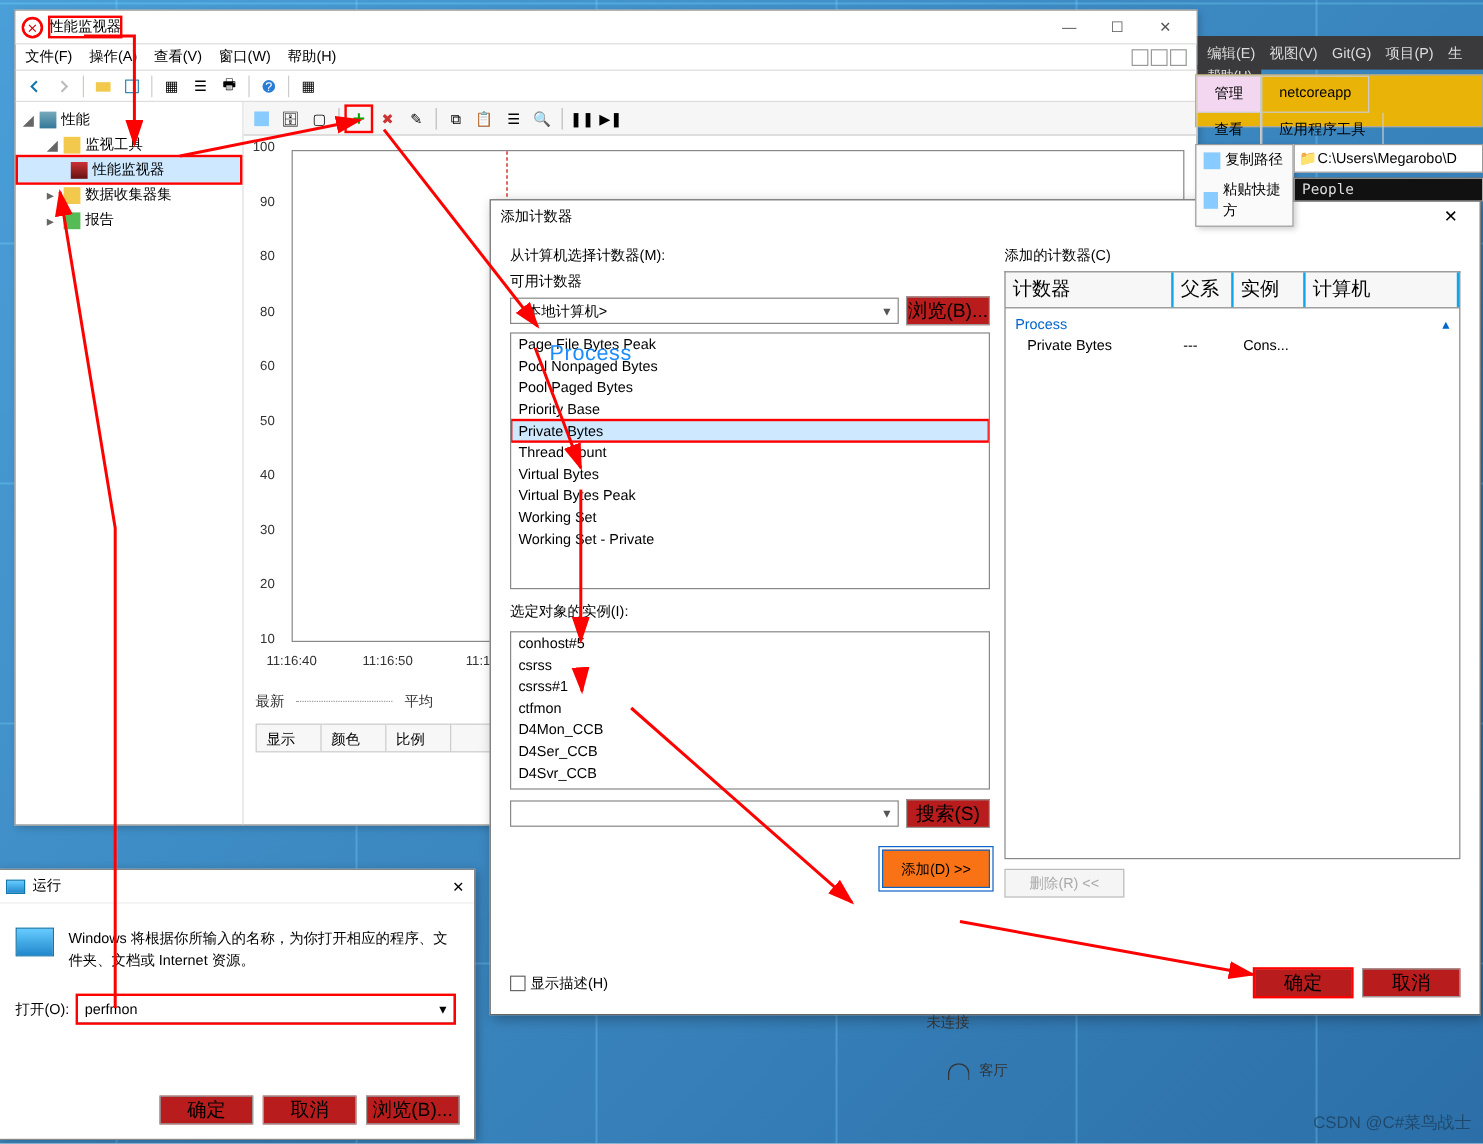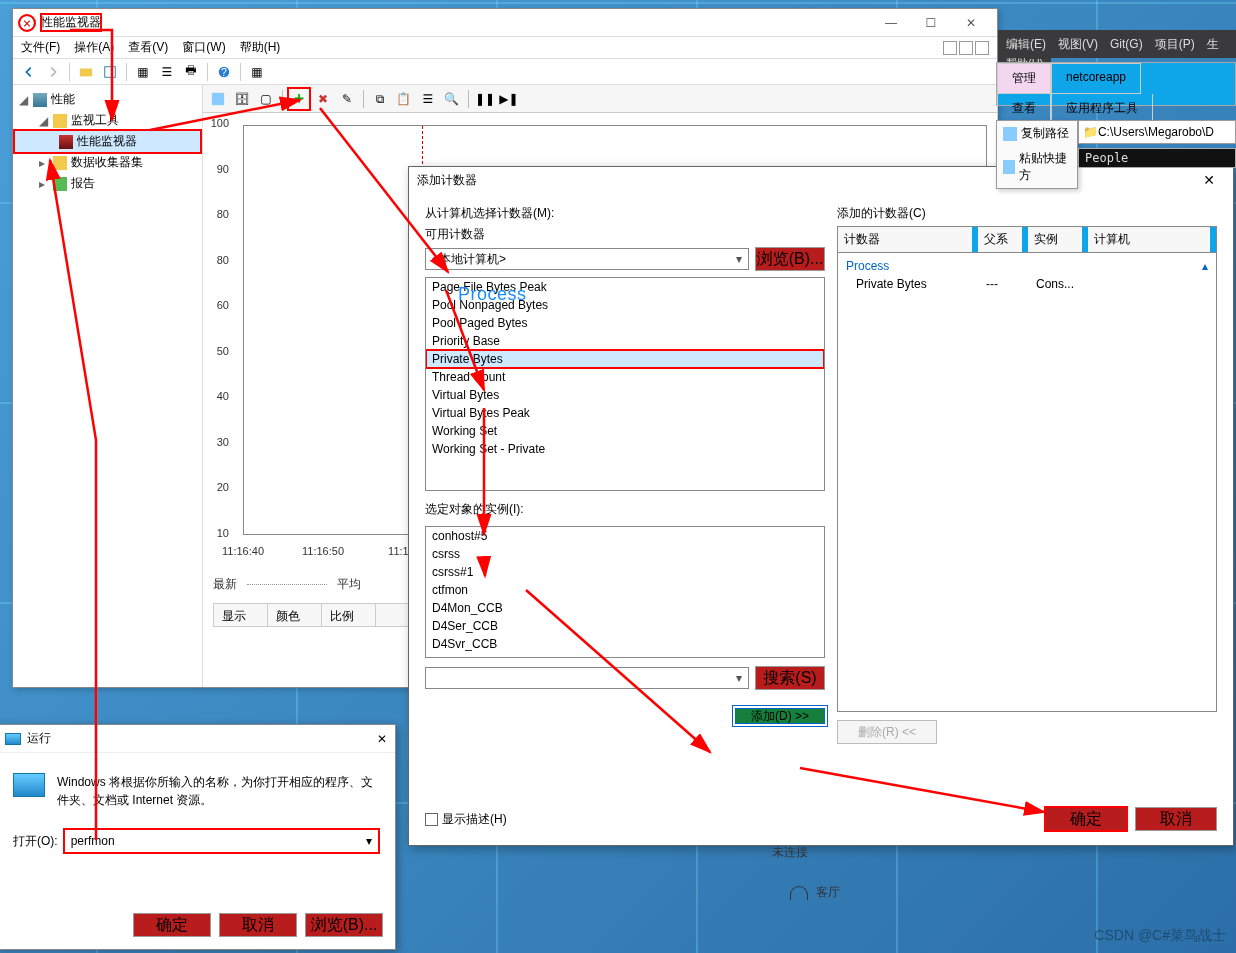--- a/index.html
+++ b/index.html
@@ -95,38 +95,38 @@
 .combo2{flex:1;height:22px;border:1px solid #888;display:flex;align-items:center;padding:0 6px;position:relative;}
 .combo2::after{content:"▾";position:absolute;right:6px;color:#555;}
 .listbox{border:1px solid #888;background:#fff;overflow-y:auto;}
 .listbox .item{padding:2px 6px;cursor:default;white-space:nowrap;}
 .listbox .item.sel{background:#cde8ff;}
 .listbox .item.hot{background:#0a63c7;color:#fff;}
 .counters{height:214px;}
 .instances{height:132px;margin-top:4px;}
 .search{height:22px;border:1px solid #888;width:268px;display:flex;align-items:center;}
 .addbtnrow{display:flex;justify-content:flex-end;margin-top:12px;}
-.addbtn{min-width:90px;height:16px;border:1px solid #0a63c7;background:#15803d;display:flex;align-items:center;justify-content:center;outline:1px solid #0a63c7;outline-offset:2px;}
+.addbtn{min-width:90px;height:32px;border:1px solid #0a63c7;background:#f97316;display:flex;align-items:center;justify-content:center;outline:1px solid #0a63c7;outline-offset:2px;}
 .addedhdr{display:flex;border:1px solid #888;border-bottom:none;background:#f7f7f7;}
-.addedhdr div{padding:4px 6px;border-right:6px solid #0ea5e9;font-size:12px;}
+.addedhdr div{padding:4px 6px;border-right:2px solid #0ea5e9;font-size:16px;}
 .addedlist{border:1px solid #888;height:460px;padding:4px 0;}
 .addedlist .grp{color:#06c;padding:2px 8px;display:flex;}
 .addedlist .grp .gexp{margin-left:auto;color:#06c;}
 .addedlist .row2{display:flex;padding:2px 8px;}
 .addedlist .row2 div{font-size:12px;}
 .rmbtn{min-width:100px;height:24px;border:1px solid #bbb;background:#f5f5f5;color:#aaa;display:flex;align-items:center;justify-content:center;margin-top:8px;align-self:flex-start;}
 .afoot{position:absolute;left:16px;right:16px;bottom:14px;display:flex;align-items:center;}
 .afoot .chk{width:13px;height:13px;border:1px solid #666;margin-right:4px;}
 .afoot .sp{flex:1;}
 .afoot .okcancel{display:flex;gap:8px;}
 
 
 .frag{position:absolute;background:#fff;border:1px solid #aaa;}
 .vsmenu{left:998px;top:30px;width:238px;height:28px;display:flex;align-items:center;gap:12px;padding:0 8px;background:#3a3a3c;color:#ddd;border:none;}
-.ribbon{left:996px;top:62px;width:240px;height:44px;background:#0ea5e9;display:flex;}
+.ribbon{left:996px;top:62px;width:240px;height:44px;background:#eab308;display:flex;}
 .ribbon .tab{padding:6px 14px;border:1px solid #ccc;font-size:12px;}
 .ribbon .tab.act{background:#f3d7f0;}
 .ctxmenu{left:996px;top:120px;width:82px;background:#fafafa;border:1px solid #999;box-shadow:2px 2px 5px rgba(0,0,0,.2);}
 .ctxmenu .mi{padding:4px 6px;display:flex;align-items:center;gap:4px;font-size:12px;}
 .ctxmenu .mi .ico2{width:14px;height:14px;background:#8cf;}
 .pathbar{left:1078px;top:120px;width:158px;height:24px;background:#fff;border:1px solid #999;display:flex;align-items:center;padding:0 4px;font-size:12px;overflow:hidden;white-space:nowrap;}
 .blackbar{left:1078px;top:148px;width:158px;height:20px;background:#111;color:#ddd;font-family:Consolas,monospace;font-size:12px;padding:2px 6px;overflow:hidden;}
 
 .misc1{left:772px;top:844px;font-size:12px;color:#333;position:absolute;}
 .misc2{left:790px;top:884px;font-size:13px;color:#333;position:absolute;display:flex;align-items:center;gap:8px;}

